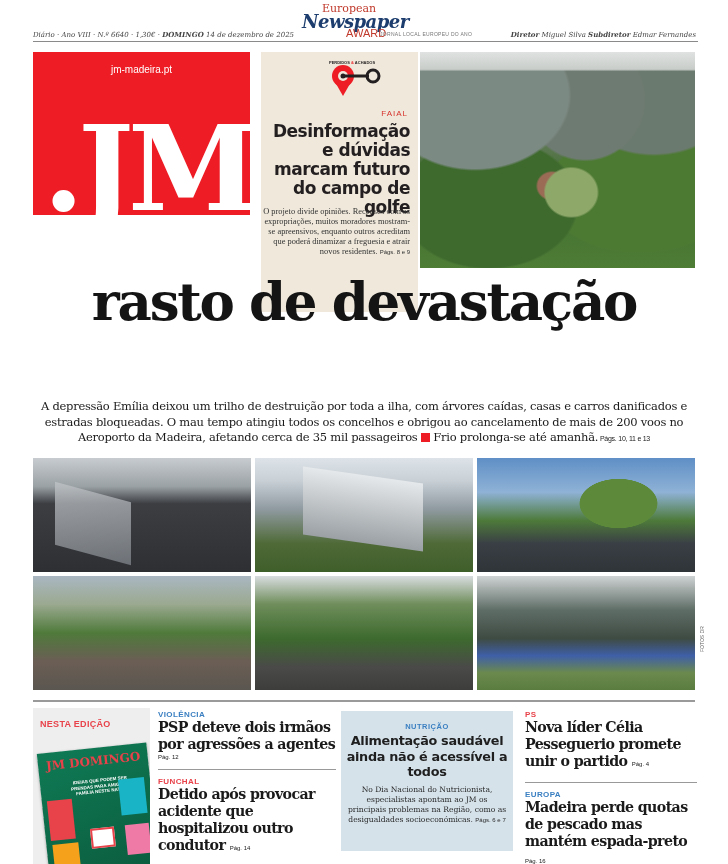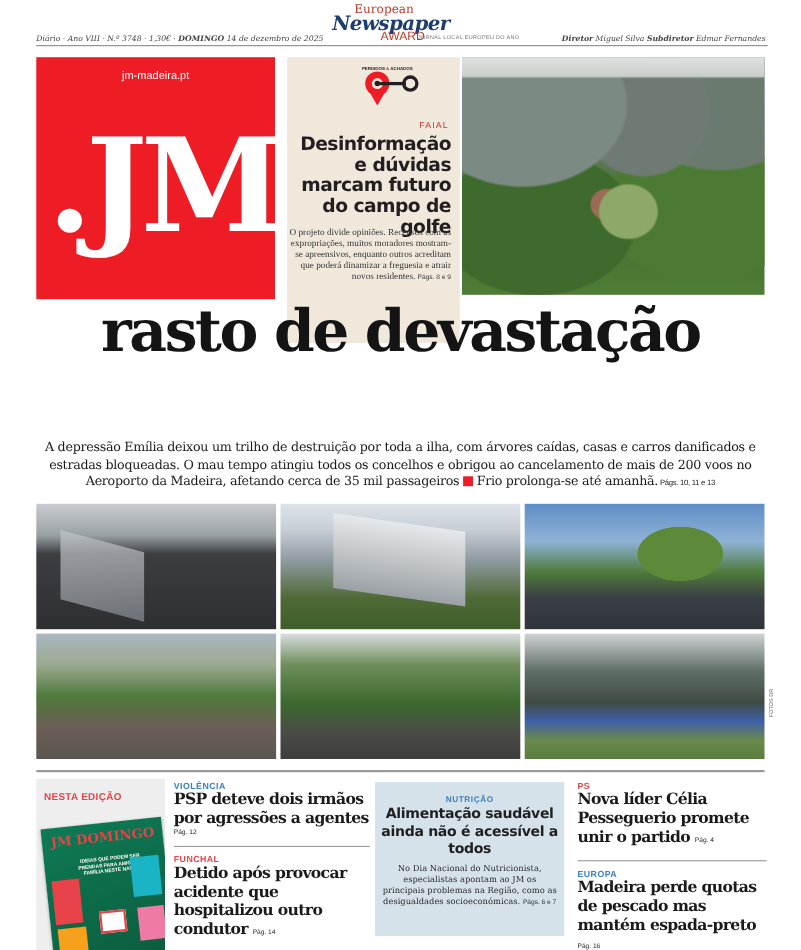--- a/index.html
+++ b/index.html
@@ -11,21 +11,21 @@
   .mast-left b { font-weight: bold; font-style: italic; }
   .mast-right { right: 32px; top: 30px; font-size: 7px; font-style: italic; color: #444; white-space: nowrap; font-family: "DejaVu Serif", serif; }
   .mast-rule { left: 33px; right: 30px; top: 41px; height: 1px; background: #8a8a8a; }
   .award { left: 298px; top: 2px; width: 175px; height: 40px; }
   .award .eu { position: absolute; left: 24px; top: 0; font-size: 11px; color: #c0392b; font-family: "DejaVu Serif", serif; }
   .award .np { position: absolute; left: 4px; top: 9px; font-size: 18px; font-weight: bold; color: #1c3d6e; font-family: "DejaVu Serif", serif; font-style: italic; letter-spacing: -0.5px; }
   .award .aw { position: absolute; left: 48px; top: 25px; font-size: 11px; color: #c0392b; font-family: "Liberation Sans", sans-serif; }
   .award .jl { position: absolute; left: 82px; top: 29px; font-size: 5px; color: #777; font-family: "Liberation Sans", sans-serif; letter-spacing: 0.3px; white-space: nowrap; }
 
   
-  .logo { left: 33px; top: 52px; width: 217px; height: 220px; background: #ee1c24; }
+  .logo { left: 33px; top: 52px; width: 217px; height: 163px; background: #ee1c24; }
   .logo .url { position: absolute; top: 12px; width: 100%; text-align: center; color: #fff; font-size: 10px; font-family: "Liberation Sans", sans-serif; }
   .logo .mark { position: absolute; left: 10px; top: 58px; width: 200px; text-align: center; color: #fff; font-size: 118px; font-weight: bold; line-height: 1; font-family: "DejaVu Serif", serif; letter-spacing: -6px; }
 
   
   .faial { left: 261px; top: 52px; width: 157px; height: 260px; background: #efe8db; padding: 6px 8px; text-align: right; }
   .pa-logo { position: absolute; left: 66px; top: 6px; width: 56px; height: 42px; }
   .faial .tag { position: absolute; right: 10px; top: 57px; color: #d6322b; font-size: 8px; letter-spacing: 1px; font-family: "Liberation Sans", sans-serif; }
   .faial h2 { position: absolute; right: 8px; top: 70px; width: 150px; font-family: "DejaVu Sans", sans-serif; font-weight: bold; font-size: 17px; line-height: 19px; color: #231f20; text-align: right; letter-spacing: -0.5px; }
   .faial p { position: absolute; right: 8px; top: 155px; width: 150px; font-size: 8.4px; line-height: 10px; text-align: right; color: #333; }
   .faial p .pg { font-family: "Liberation Sans", sans-serif; font-size: 6px; }
@@ -91,21 +91,21 @@
   .nutri { left: 341px; top: 711px; width: 172px; height: 140px; background: #d5e2ea; text-align: center; padding-top: 11px; }
   .nutri .kick { font-family: "Liberation Sans", sans-serif; font-weight: bold; font-size: 7.5px; color: #3a7fc1; letter-spacing: 0.5px; }
   .nutri h3 { font-family: "DejaVu Sans", sans-serif; font-size: 12.8px; line-height: 15.5px; color: #1f1f1f; margin-top: 2px; letter-spacing: -0.3px; }
   .nutri p { font-family: "DejaVu Serif", serif; font-size: 7.6px; line-height: 10.2px; color: #2a2a2a; margin-top: 5px; padding: 0 6px; }
   .nutri .pg { font-family: "Liberation Sans", sans-serif; font-size: 6px; }
 </style>
 </head>
 <body>
 
 <div class="abs mast-left">
-  <span>Diário · Ano VIII · N.º 3748 · 1,30€ · </span><b>DOMINGO</b><span> 14 de dezembro de 2025</span>
+  <span>Diário · Ano VIII · N.º 6640 · 1,30€ · </span><b>DOMINGO</b><span> 14 de dezembro de 2025</span>
 </div>
 <div class="abs award">
   <span class="eu">European</span>
   <span class="np">Newspaper</span>
   <span class="aw">AWARD</span>
   <span class="jl">JORNAL LOCAL EUROPEU DO ANO</span>
 </div>
 <div class="abs mast-right">
   <b>Diretor</b><span> Miguel Silva </span><b>Subdiretor</b><span> Edmar Fernandes</span>
 </div>

